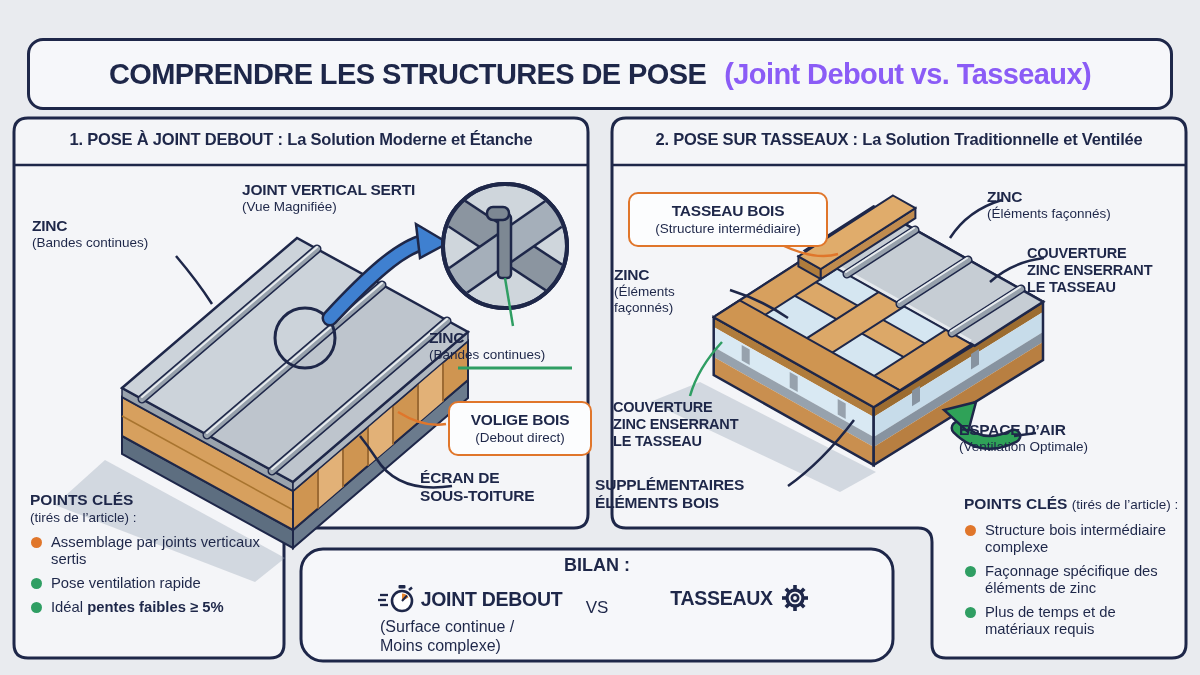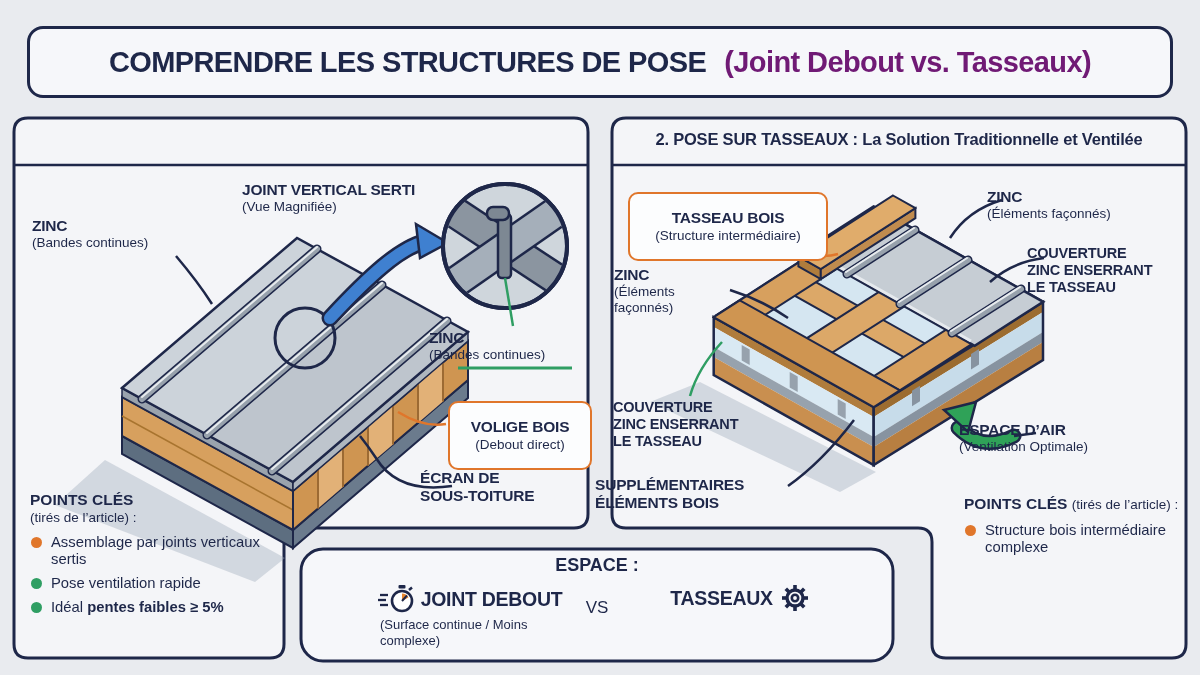--- a/index.html
+++ b/index.html
@@ -1,53 +1,53 @@
 <!DOCTYPE html>
 <html><head>
 <meta charset="utf-8">
 <style>
   html,body{margin:0;padding:0}
   .stage{position:relative;width:1200px;height:675px;background:#e9ebef;
          font-family:"Liberation Sans",sans-serif;color:#1e2749;overflow:hidden}
   .bgsvg{position:absolute;left:0;top:0}
 
-  .title-box{position:absolute;left:27px;top:26px;width:1140px;height:66px;
+  .title-box{position:absolute;left:27px;top:38px;width:1140px;height:66px;
     background:#f6f7fa;border:3px solid #1e2749;border-radius:16px;
     display:flex;align-items:center;justify-content:center;gap:18px}
   .title-main,.title-accent{font-weight:bold;font-size:29px;letter-spacing:-0.6px;white-space:nowrap}
-  .title-accent{color:#701a75}
+  .title-accent{color:#8b5cf6}
 
   .phead{position:absolute;top:130px;font-weight:bold;font-size:16.5px;
     letter-spacing:-0.2px;text-align:center;white-space:nowrap}
   .phead.l{left:14px;width:574px}
   .phead.r{left:612px;width:574px}
 
   .lbl{position:absolute;line-height:1.18}
   .lt{font-weight:bold;font-size:15.5px;letter-spacing:-0.2px}
   .lt2{font-weight:bold;font-size:14.5px;letter-spacing:-0.2px}
   .ls{font-size:13.5px}
   .green-t{color:#1e2749}
 
   .obox{position:absolute;background:#fcfdfe;border:2.5px solid #e0762b;
-    border-radius:10px;text-align:center;padding:15px 9px;line-height:1.2}
+    border-radius:10px;text-align:center;padding:8px 9px;line-height:1.2}
 
   .kp{position:absolute;line-height:1.2}
   .kp-title{font-weight:bold;font-size:15.5px}
   .kp-sub{font-size:13.5px}
   .kp ul{list-style:none;margin:8px 0 0 0;padding:0}
   .kp li{position:relative;padding-left:21px;font-size:14.8px;margin-bottom:7px;line-height:1.15}
   .kp .dot{position:absolute;left:1px;top:3px;width:11px;height:11px;border-radius:50%}
   .kp b{font-weight:bold}
 
   .bilan-title{position:absolute;left:301px;top:555px;width:592px;text-align:center;
     font-weight:bold;font-size:18px}
   .bilan-group{position:absolute;text-align:left}
   .bname{display:flex;align-items:center;justify-content:center;gap:7px;
     font-weight:bold;font-size:19.5px;letter-spacing:-0.3px}
-  .bsub{font-size:13px;line-height:1.2;margin:2px auto 16px}
+  .bsub{font-size:16px;line-height:1.2;margin:2px auto 16px}
   .bilan-vs{position:absolute;left:560px;top:598px;width:74px;text-align:center;
     font-weight:normal;font-size:17px}
 </style>
 </head>
 <body>
 
 <div class="stage">
 
   <svg class="bgsvg" width="1200" height="675" viewBox="0 0 1200 675">
 
@@ -189,20 +189,21 @@
       <path d="M1044 258 Q 1012 262 990 282" fill="none" stroke="#1e2749" stroke-width="2.5"></path>
       <line x1="1036" y1="433" x2="1014" y2="436" stroke="#1e2749" stroke-width="2.5"></line>
     </g>
   </svg>
 
   <div class="title-box">
     <span class="title-main">COMPRENDRE LES STRUCTURES DE POSE</span>
     <span class="title-accent">(Joint Debout vs. Tasseaux)</span>
   </div>
 
+  <div class="phead l">1. POSE À JOINT DEBOUT : La Solution Moderne et Étanche</div>
   <div class="phead r">2. POSE SUR TASSEAUX : La Solution Traditionnelle et Ventilée</div>
 
   <div class="lbl" style="left:32px;top:217px;width:170px">
     <div class="lt">ZINC</div>
     <div class="ls">(Bandes continues)</div>
   </div>
   <div class="lbl" style="left:242px;top:181px;width:220px">
     <div class="lt">JOINT VERTICAL SERTI</div>
     <div class="ls">(Vue Magnifiée)</div>
   </div>
@@ -273,24 +274,32 @@
   <div class="kp" style="left:964px;top:494px;width:215px">
     <div>
       <span class="kp-title">POINTS CLÉS</span>
       <span class="kp-sub">(tirés de l’article) :</span>
     </div>
     <ul>
       <li>
         <span class="dot" style="background: rgb(224, 118, 43);"></span>
         <span>Structure bois intermédiaire complexe</span>
       </li>
+      <li>
+        <span class="dot" style="background: rgb(47, 158, 99);"></span>
+        <span>Façonnage spécifique des éléments de zinc</span>
+      </li>
+      <li>
+        <span class="dot" style="background: rgb(47, 158, 99);"></span>
+        <span>Plus de temps et de matériaux requis</span>
+      </li>
     </ul>
   </div>
 
-  <div class="bilan-title">ESPACE :</div>
+  <div class="bilan-title">BILAN :</div>
 
   <div class="bilan-group" style="left:330px;top:583px;width:280px">
     <div class="bname">
       <svg width="36" height="32" viewBox="0 0 36 32">
         <line x1="2" y1="12" x2="10" y2="12" stroke="#1e2749" stroke-width="2.3"></line>
         <line x1="0" y1="17" x2="8" y2="17" stroke="#1e2749" stroke-width="2.3"></line>
         <line x1="2" y1="22" x2="10" y2="22" stroke="#1e2749" stroke-width="2.3"></line>
         <rect x="20.5" y="2" width="7" height="3.5" rx="1" fill="#1e2749"></rect>
         <line x1="31" y1="7" x2="34" y2="4.5" stroke="#1e2749" stroke-width="2.5"></line>
         <circle cx="24" cy="18" r="10" fill="#ffffff" stroke="#1e2749" stroke-width="2.6"></circle>

